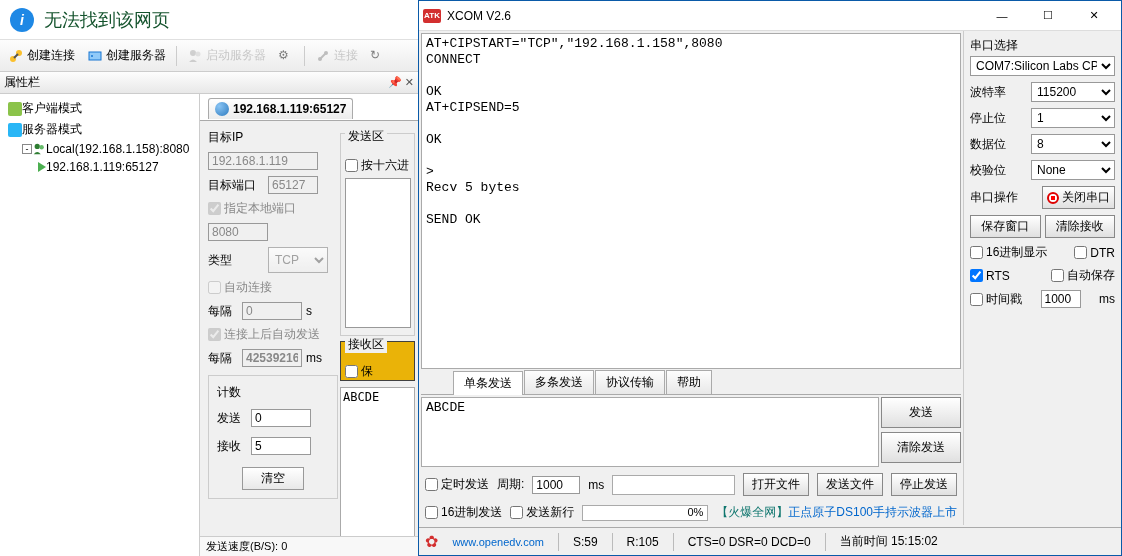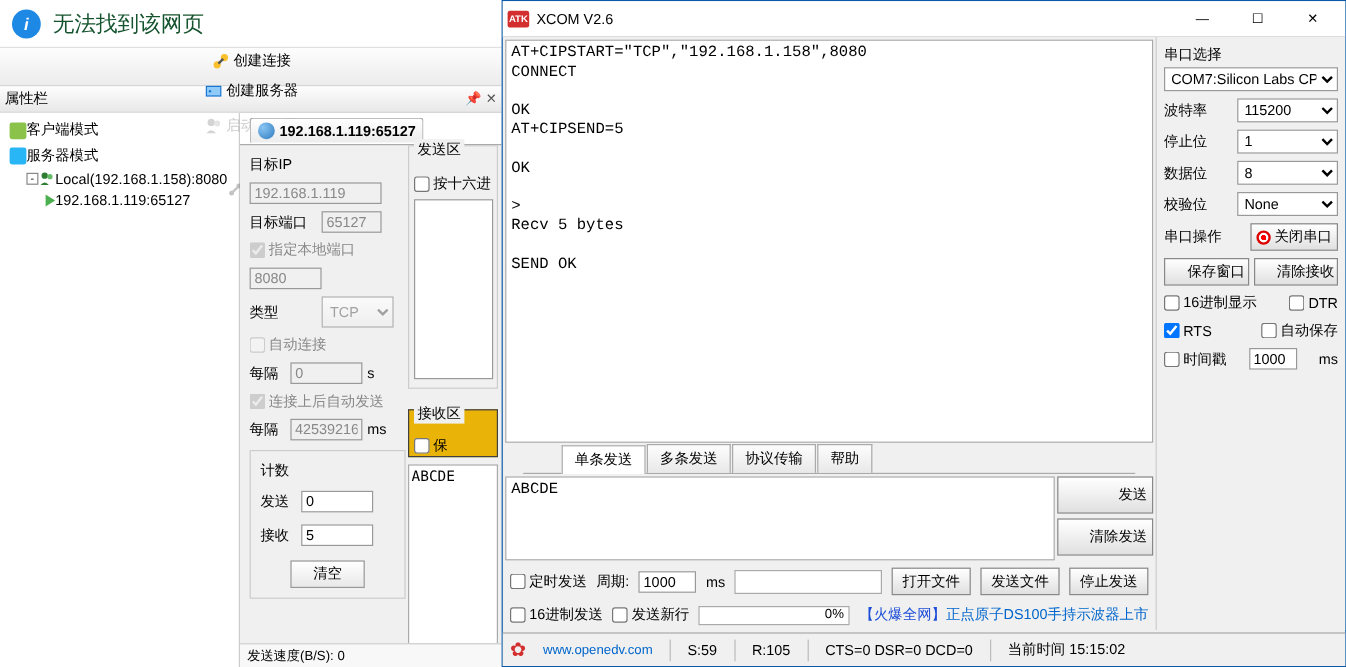--- a/index.html
+++ b/index.html
@@ -4,21 +4,21 @@
 <style>
 * { box-sizing: border-box; margin: 0; padding: 0; font-family: "Microsoft YaHei", SimSun, Arial, sans-serif; font-size: 12px; }
 body { background: #fff; width: 1122px; height: 556px; overflow: hidden; position: relative; }
 
 
 .left-app { position: absolute; left: 0; top: 0; width: 418px; height: 556px; background: #fff; }
 .left-header { height: 40px; display: flex; align-items: center; padding: 4px 10px; border-bottom: 1px solid #e0e0e0; }
 .info-icon { width: 24px; height: 24px; border-radius: 50%; background: #1e88e5; color: #fff; display: flex; align-items: center; justify-content: center; font-style: italic; font-weight: bold; font-size: 14px; margin-right: 10px; }
 .left-title { color: #14532d; font-size: 18px; }
 
-.left-toolbar { height: 32px; background: linear-gradient(#fdfdfd,#ececec); border-bottom: 1px solid #ccc; display: flex; align-items: center; padding: 0 4px; gap: 4px; flex-direction: column; }
+.left-toolbar { height: 32px; background: linear-gradient(#fdfdfd,#ececec); border-bottom: 1px solid #ccc; display: flex; align-items: center; padding: 0 4px; gap: 4px; }
 .tb-btn { display: flex; align-items: center; gap: 3px; padding: 2px 4px; cursor: pointer; }
 .tb-icon { width: 16px; height: 16px; display: inline-block; }
 .tb-sep { width: 1px; height: 20px; background: #ccc; margin: 0 2px; }
 
 .prop-bar { height: 22px; background: linear-gradient(#fdfdfd,#e8e8e8); border-bottom: 1px solid #ccc; display: flex; align-items: center; justify-content: space-between; padding: 0 4px; }
 .prop-bar .pin { font-size: 11px; color: #555; cursor: pointer; }
 
 .left-body { display: flex; height: calc(100% - 94px); }
 .tree-panel { width: 200px; border-right: 1px solid #ccc; padding: 4px 2px; background: #fff; }
 .tree-item { padding: 2px 2px 2px 6px; display: flex; align-items: center; gap: 0; cursor: pointer; }
@@ -56,44 +56,44 @@
 .titlebar { height: 30px; background: #fff; display: flex; align-items: center; padding: 0 4px; border-bottom: 1px solid #ddd; }
 .app-icon { width: 18px; height: 14px; background: #d32f2f; color: #fff; font-size: 8px; font-weight: bold; display: flex; align-items: center; justify-content: center; margin-right: 6px; border-radius: 2px; }
 .titlebar-title { flex: 1; }
 .winbtns { display: flex; }
 .winbtn { width: 46px; height: 30px; display: flex; align-items: center; justify-content: center; cursor: pointer; font-size: 11px; }
 
 .right-body { display: flex; height: calc(100% - 60px); }
 .term-col { flex: 1; display: flex; flex-direction: column; }
 .terminal { flex: 1; background: #fff; border: 1px solid #aaa; margin: 2px; padding: 2px 4px; font-family: "Courier New", monospace; font-size: 13px; white-space: pre; overflow: auto; line-height: 16px; }
 
-.send-tabs { height: 24px; display: flex; align-items: flex-end; border-bottom: 1px solid #aaa; margin: 0 17px; background: #f0f0f0; padding-left: 32px; }
+.send-tabs { height: 24px; display: flex; align-items: flex-end; border-bottom: 1px solid #aaa; margin: 0 2px; background: #f0f0f0; padding-left: 32px; }
 .send-tab { padding: 3px 10px; border: 1px solid #aaa; border-bottom: none; margin-right: 1px; background: linear-gradient(#fdfdfd,#e8e8e8); cursor: pointer; font-size: 12px; }
 .send-tab.active { background: #fff; position: relative; top: 1px; }
 
 .send-row { display: flex; margin: 2px; gap: 2px; }
 .send-text { flex: 1; height: 70px; border: 1px solid #aaa; background: #fff; padding: 2px 4px; font-family: "Courier New", monospace; font-size: 13px; resize: none; }
 .send-btns { display: flex; flex-direction: column; gap: 4px; width: 80px; }
-.sbtn { padding: 6px 4px; border: 1px solid #888; background: linear-gradient(#fff,#e0e0e0); cursor: pointer; text-align: right; }
+.sbtn { padding: 6px 4px; border: 1px solid #888; background: linear-gradient(#fff,#e0e0e0); cursor: pointer; text-align: center; }
 
 .opt-row { display: flex; align-items: center; gap: 8px; padding: 4px 6px; }
 .opt-row .finput { width: 48px; }
 .file-path { flex: 1; border: 1px solid #aaa; background: #fff; height: 20px; }
 .progress { flex: 1; height: 16px; border: 1px solid #aaa; background: #fff; position: relative; }
 .progress-label { position: absolute; right: 4px; top: 0; font-size: 11px; }
 
 .side-panel { width: 158px; background: #f0f0f0; padding: 6px 6px; border-left: 1px solid #ccc; display: flex; flex-direction: column; gap: 6px; }
 .sp-label { margin-bottom: 2px; }
 .sp-select { width: 100%; border: 1px solid #999; padding: 1px; background: #fff; }
 .sp-row { display: flex; align-items: center; justify-content: space-between; gap: 0; }
 .sp-row .sp-select { width: 84px; }
 .rec-icon { display:inline-block; width: 12px; height: 12px; border-radius: 50%; border: 2px solid #d00; background: radial-gradient(circle at center, #f00 40%, #fff 42%); }
 .chk-row { display: flex; align-items: center; gap: 3px; }
 .ad-link { color: #0066cc; text-decoration: none; font-size: 11px; }
-.ad-red { color: #1d4ed8; }
+.ad-red { color: #0f766e; }
 
 .statusbar { height: 28px; border-top: 1px solid #aaa; display: flex; align-items: center; padding: 0 6px; gap: 14px; background: #f0f0f0; position: absolute; bottom: 0; left: 0; right: 0; }
 .stat-sep { width: 1px; height: 18px; background: #bbb; }
 </style>
 </head>
 <body>
 
 <div class="left-app">
   <div class="left-header">
     <div class="info-icon">i</div>
@@ -216,39 +216,39 @@
           <span style="width:30px">每隔</span>
           <input class="finput" style="width: 60px;" disabled="" value="0">
           <span>s</span>
         </div>
         <div class="frow fcheck disabled">
           <input type="checkbox" checked="" disabled="" style="">
           <span>连接上后自动发送</span>
         </div>
         <div class="frow">
           <span style="width:30px">每隔</span>
-          <input class="finput" style="width: 60px;" disabled="" value="42539216">
+          <input class="finput" style="width: 60px; font-weight: bold;" disabled="" value="42539216">
           <span>ms</span>
         </div>
 
         <div class="count-box">
           <div>计数</div>
           <div class="frow" style="margin-top:8px">
             <span style="width:30px">发送</span>
             <input class="finput" style="width: 60px;" value="0">
           </div>
           <div class="frow" style="margin-top:10px">
             <span style="width:30px">接收</span>
             <input class="finput" style="width: 60px;" value="5">
           </div>
           <div style="text-align:center"><button class="clear-btn">清空</button></div>
         </div>
         </div>
 
-        <div class="send-area-group" style="top:0;">
+        <div class="send-area-group" style="top:12px;">
           <span class="send-area-title">发送区</span>
           <div class="fcheck hexchk">
             <input type="checkbox" style="">
             <span>按十六进</span>
           </div>
           <textarea class="finput" style="width: 66px; height: 150px; margin-top: 4px; resize: none;"></textarea>
         </div>
 
         <div class="recv-area-group">
           <span class="send-area-title">接收区</span>

